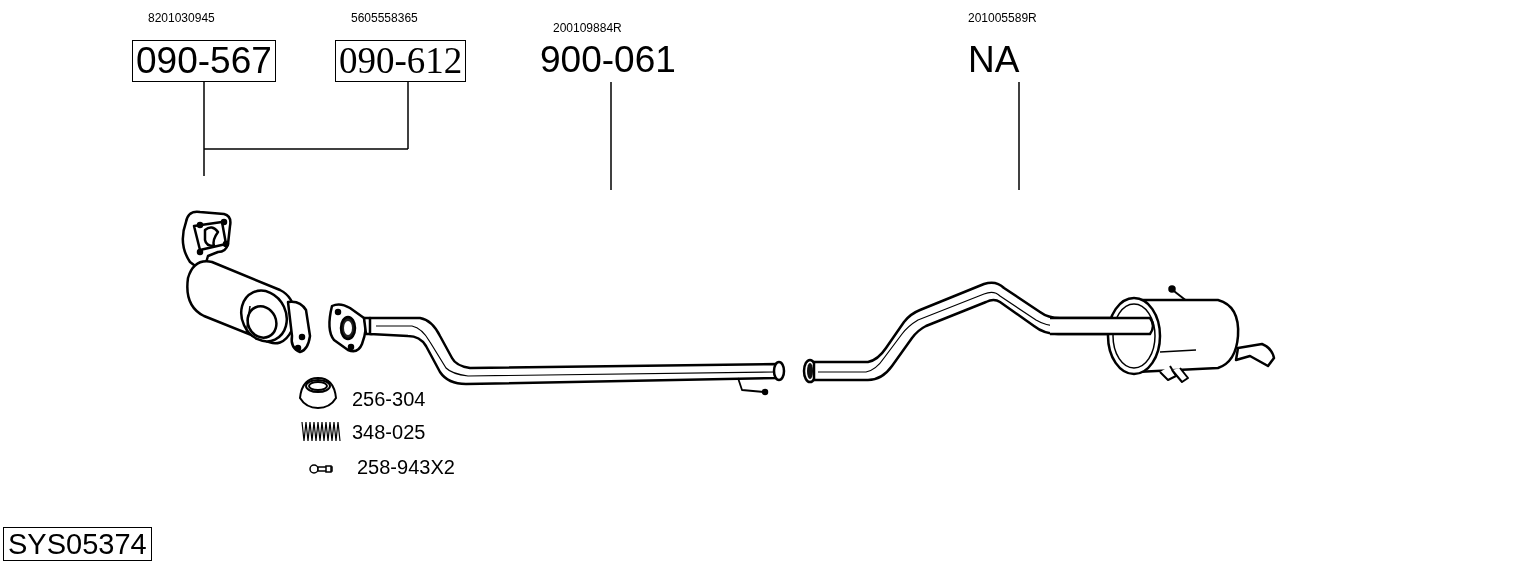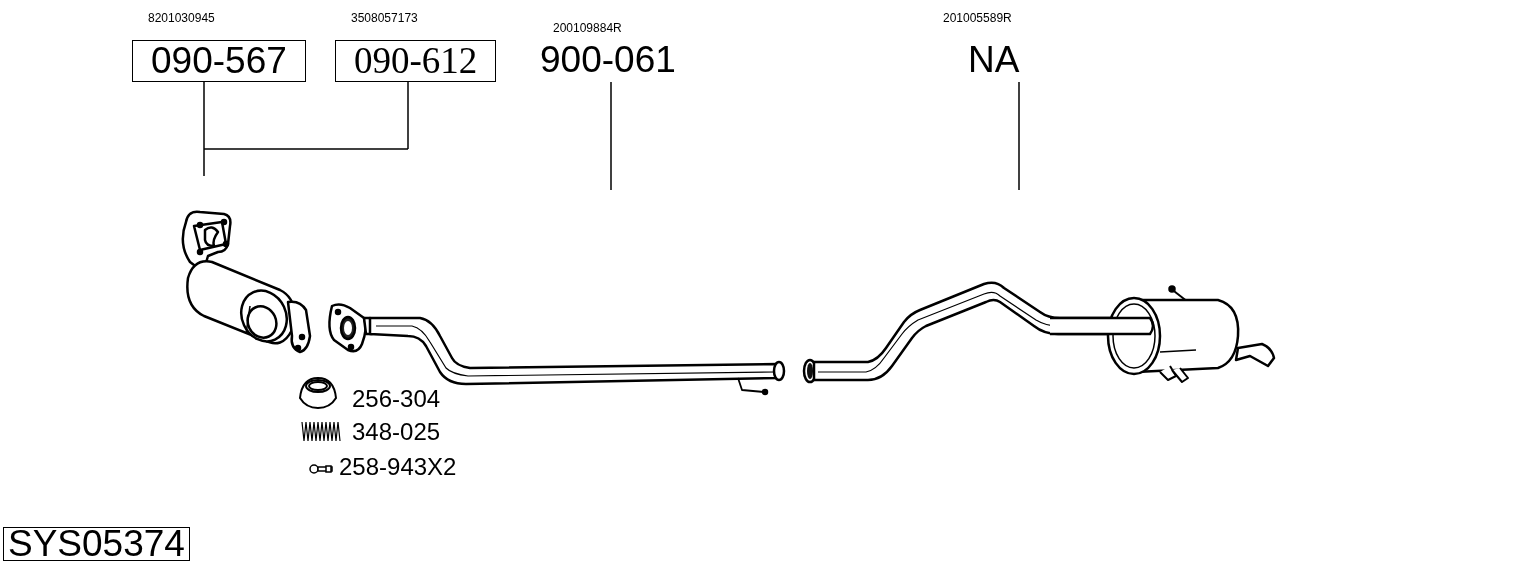--- a/index.html
+++ b/index.html
@@ -1,40 +1,40 @@
 <!DOCTYPE html>
 <html><head>
 <meta charset="utf-8">
 <style>
   html, body { margin: 0; padding: 0; background: #ffffff; }
   body { width: 1530px; height: 566px; position: relative; overflow: hidden;
          font-family: "Liberation Sans", sans-serif; color: #000; }
   .oem { position: absolute; font-size: 12px; line-height: 18px; white-space: nowrap; text-align: center; }
   .part { position: absolute; font-size: 37px; line-height: 40px; white-space: nowrap; text-align: center; }
-  .part.boxed { border: 1.5px solid #000; padding: 0 18px; }
-  .acc { position: absolute; font-size: 24px; line-height: 22px; white-space: nowrap; }
-  .sys { position: absolute; left: 3px; top: 527px; border: 1.5px solid #000; font-size: 37px; line-height: 32px; padding: 0 4px; }
+  .part.boxed { border: 1.5px solid #000; padding: 0 3px; }
+  .acc { position: absolute; font-size: 20px; line-height: 22px; white-space: nowrap; }
+  .sys { position: absolute; left: 3px; top: 527px; border: 1.5px solid #000; font-size: 29px; line-height: 32px; padding: 0 4px; }
   svg.diagram { position: absolute; left: 0; top: 0; }
 </style>
 </head>
 <body>
 
 <div class="oem" style="left:148px; top:9px;">8201030945</div>
-<div class="oem" style="left:351px; top:9px;">3508057173</div>
+<div class="oem" style="left:351px; top:9px;">5605558365</div>
 <div class="oem" style="left:553px; top:19px;">200109884R</div>
-<div class="oem" style="left:943px; top:9px;">201005589R</div>
+<div class="oem" style="left:968px; top:9px;">201005589R</div>
 
 <div class="part boxed" style="left:132px; top:40px;">090-567</div>
 <div class="part boxed" style="left:335px; top:40px;font-family:Liberation Serif, serif;">090-612</div>
 <div class="part" style="left:540px; top:40px;text-align:right;">900-061</div>
 <div class="part" style="left:968px; top:40px;">NA</div>
 
 <div class="acc" style="left:352px; top:388px;">256-304</div>
 <div class="acc" style="left:352px; top:421px;">348-025</div>
-<div class="acc" style="left:339px; top:456px;">258-943X2</div>
+<div class="acc" style="left:357px; top:456px;">258-943X2</div>
 
 <div class="sys">SYS05374</div>
 
 <svg class="diagram" width="1530" height="566" viewBox="0 0 1530 566">
 
   <g stroke="#000" stroke-width="1.5" fill="none">
     <line x1="204" y1="81" x2="204" y2="176"></line>
     <line x1="204" y1="149" x2="408" y2="149"></line>
     <line x1="408" y1="81" x2="408" y2="149"></line>
     <line x1="611" y1="82" x2="611" y2="190"></line>

